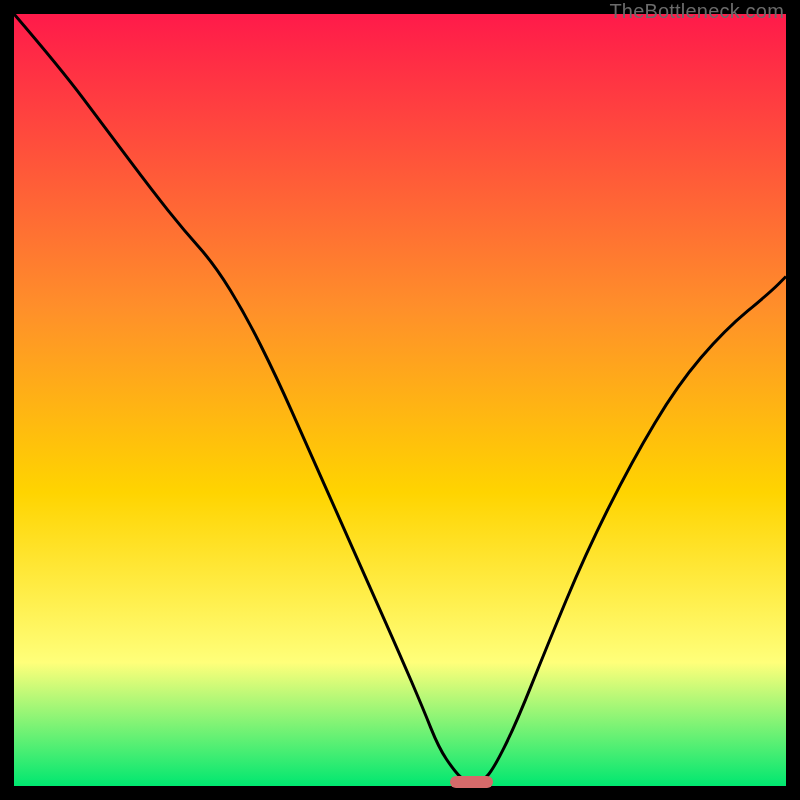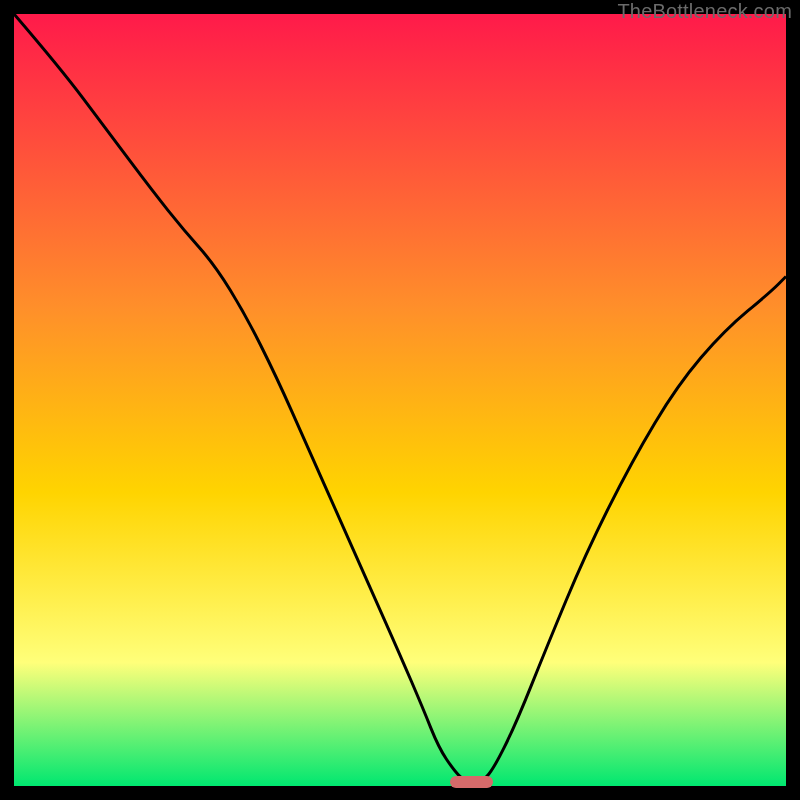--- a/index.html
+++ b/index.html
@@ -22,21 +22,21 @@
   .plot {
     position: absolute;
     left: 14px;
     top: 14px;
     width: 772px;
     height: 772px;
   }
   .watermark {
     position: absolute;
     top: 0px;
-    right: 8px;
+    right: 16px;
     color: #6b6b6b;
     font-size: 20px;
     font-weight: 500;
     letter-spacing: 0.2px;
   }
   .marker {
     position: absolute;
     background: #d66a6a;
     border-radius: 999px;
   }

